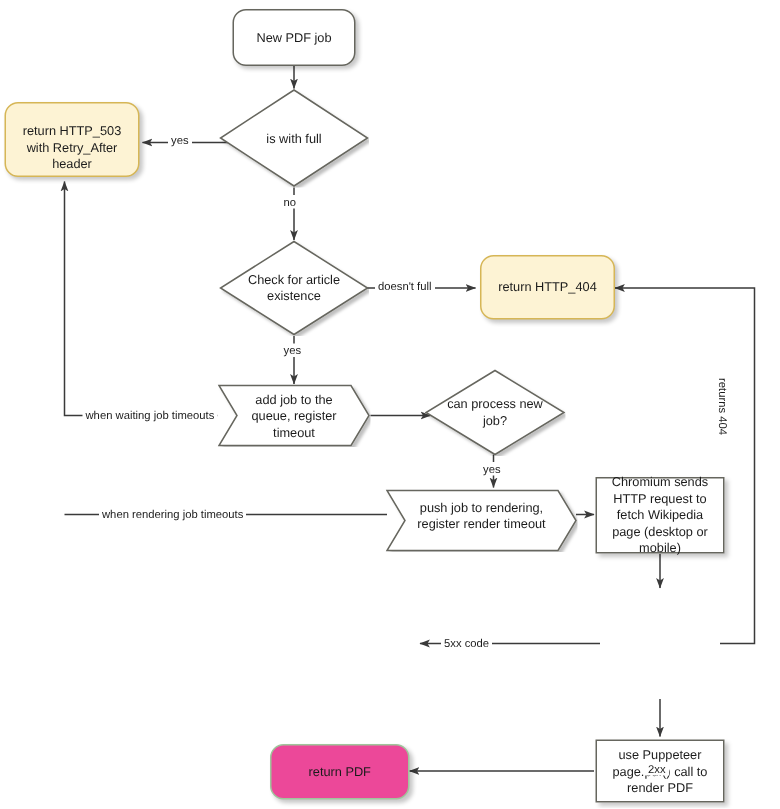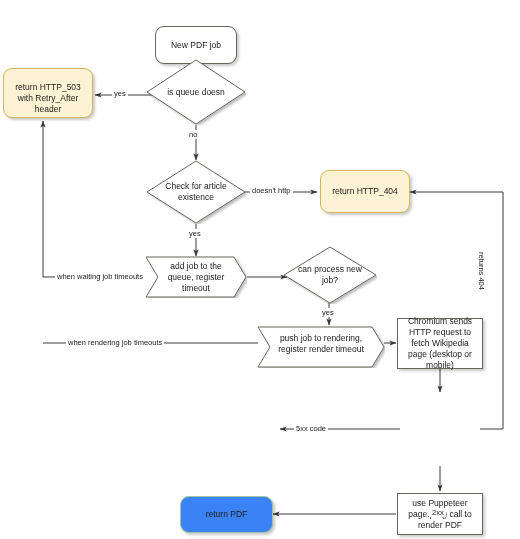--- a/index.html
+++ b/index.html
@@ -35,35 +35,34 @@
     line-height: 11px;
     color: #1b1b1b;
     padding: 2px 4px;
     z-index: 3;
   }
   .rounded {
     border: 1px solid #66665e;
     border-radius: 9px;
     background: #ffffff;
     box-shadow: 2px 2px 3px rgba(0,0,0,0.22);
-    margin-top: 20px;
   }
   .rect {
     border: 1px solid #66665e;
     background: #ffffff;
     box-shadow: 2px 2px 3px rgba(0,0,0,0.22);
   }
   .yellow {
     background: #fdf3d4;
     border: 1px solid #d6b656;
     border-radius: 9px;
     box-shadow: 2px 2px 3px rgba(0,0,0,0.22);
   }
   .green {
-    background: #3b82f6;
+    background: #ec4899;
     border: 1px solid #9fc59b;
     border-radius: 9px;
     box-shadow: 2px 2px 3px rgba(0,0,0,0.22);
   }
   .diamond-wrap {
     position: absolute;
     z-index: 3;
   }
   .diamond-wrap .dlabel {
     position: absolute;
@@ -166,21 +165,21 @@
   </svg>
 
   <div class="node rounded" style="left:155px; top:6px; width:82px; height:38px;">
     <span>New PDF job</span>
   </div>
 
   <div class="diamond-wrap" style="left:146px; top:59px; width:100px; height:66px;">
     <svg viewBox="0 0 100 66" width="100" height="66">
       <polygon points="50,1 99,33 50,65 1,33" fill="#ffffff" stroke="#66665e" stroke-width="1" filter="url(#softshadow)"></polygon>
     </svg>
-    <div class="dlabel">is queue doesn</div>
+    <div class="dlabel">is with full</div>
   </div>
 
   <div class="node yellow" style="left:3px; top:68px; width:90px; height:50px;align-items:flex-end;">
     <span>return HTTP_503 with Retry_After header</span>
   </div>
 
   <div class="diamond-wrap" style="left:146px; top:160px; width:100px; height:64px;">
     <svg viewBox="0 0 100 64" width="100" height="64">
       <polygon points="50,1 99,32 50,63 1,32" fill="#ffffff" stroke="#66665e" stroke-width="1" filter="url(#softshadow)"></polygon>
     </svg>
@@ -223,21 +222,21 @@
   </div>
 
   <div class="node green" style="left:180px; top:496px; width:93px; height:37px;">
     <span>return PDF</span>
   </div>
 
   <div class="edge-label" style="left:112px; top:89px;">yes</div>
 
   <div class="edge-label" style="left:187px; top:130px;">no</div>
 
-  <div class="edge-label" style="left:250px; top:186px;">doesn't http</div>
+  <div class="edge-label" style="left:250px; top:186px;">doesn't full</div>
 
   <div class="edge-label" style="left:187px; top:229px;">yes</div>
 
   <div class="edge-label" style="left:55px; top:272px;">when waiting job timeouts</div>
 
   <div class="edge-label" style="left:320px; top:308px;">yes</div>
 
   <div class="edge-label" style="left:66px; top:338px;">when rendering job timeouts</div>
 
   <div class="edge-label" style="left:294px; top:424px;">5xx code</div>

